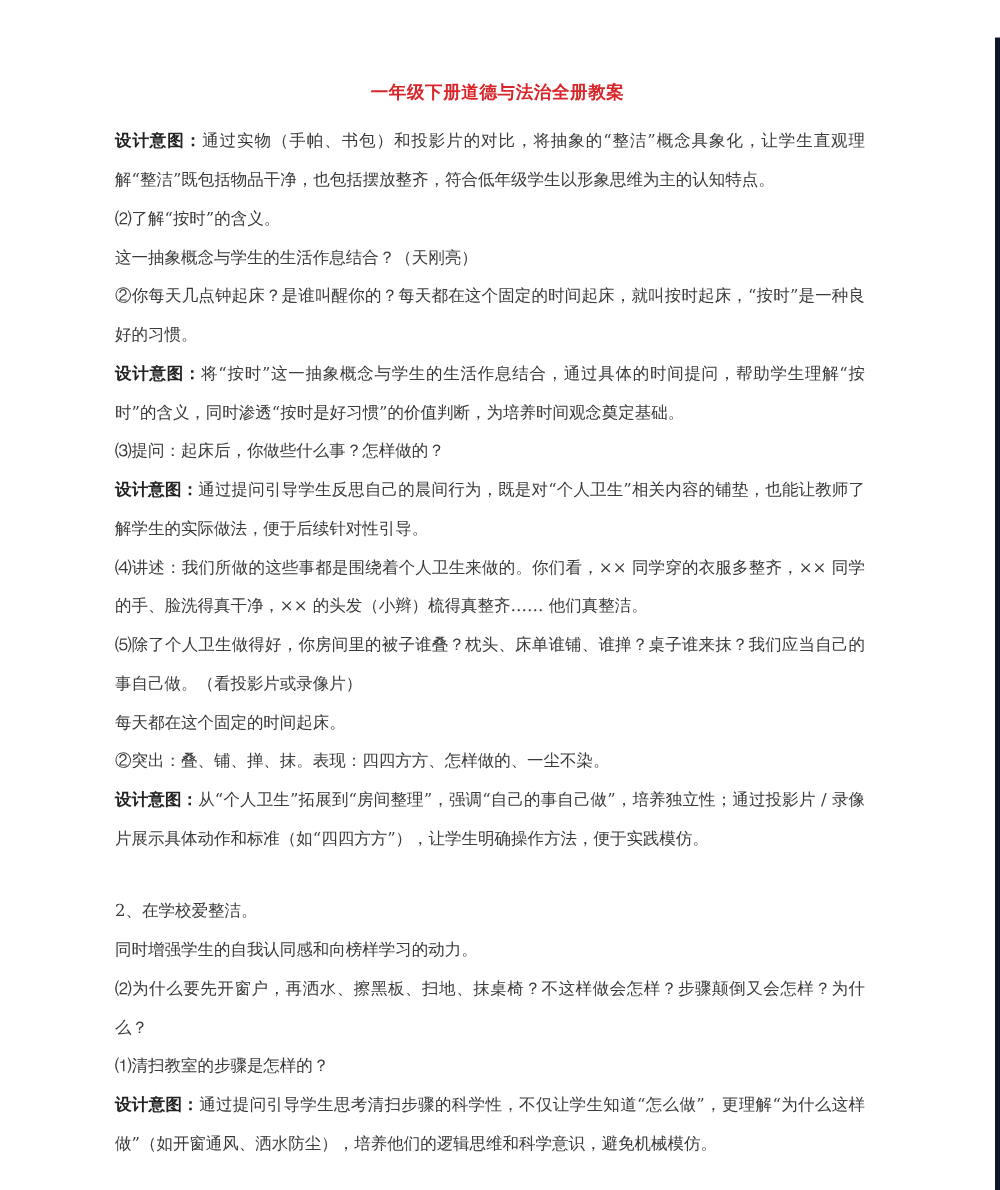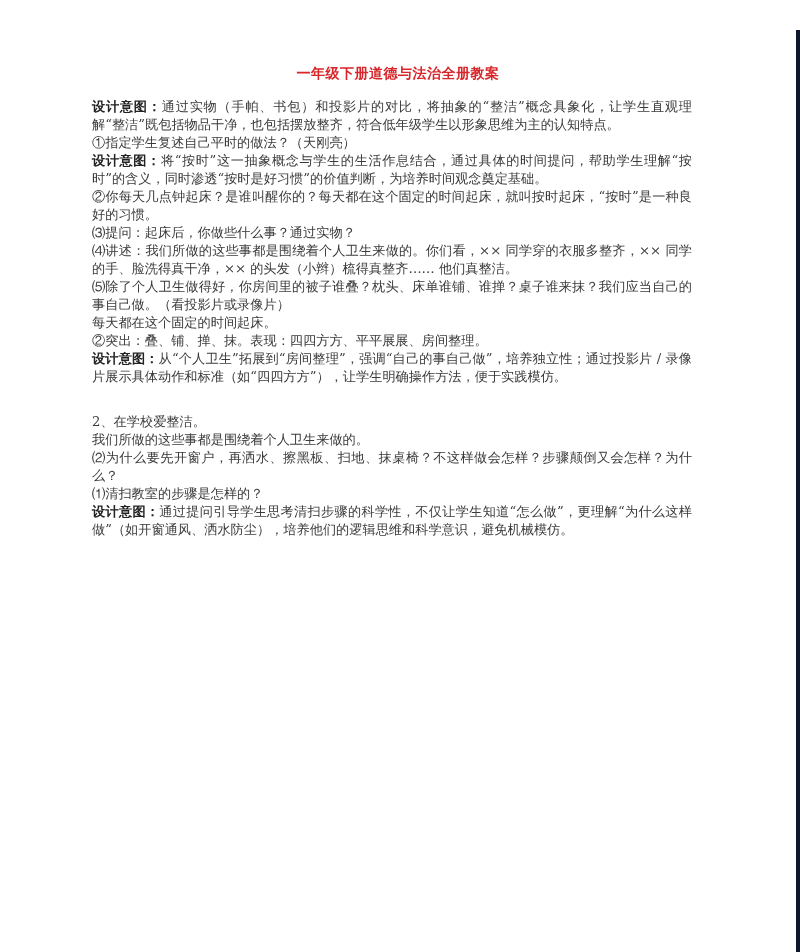--- a/index.html
+++ b/index.html
@@ -14,51 +14,53 @@
     border-bottom: 4px solid #e6e6e6;
     margin-top: 30px;
   }
   .title {
     position: absolute; left: 0; right: 0; top: 35px; text-align: center;
     color: #d8262b; font-weight: bold; font-size: 14px; letter-spacing: 0.5px;
     font-family: "DejaVu Sans", "Liberation Sans", sans-serif;
   }
   .content {
     position: absolute; left: 92px; top: 68px; width: 600px;
-    color: #3a3a3a; font-size: 13.2px; line-height: 18px;
+    color: #3a3a3a; font-size: 13.2px; line-height: 31px;
   }
   .para { margin: 0; text-align: justify; }
   .label { font-weight: bold; color: #222; font-family: "DejaVu Sans", "Liberation Sans", sans-serif; }
   .gap { height: 27px; }
   .watermark {
     position: absolute; left: 250px; top: 800px; font-size: 112px; font-weight: bold;
     color: rgba(200,200,200,0.35); font-family: "DejaVu Sans", "Liberation Sans", sans-serif;
     letter-spacing: 2px; line-height: 1; pointer-events: none;
   }
 </style>
 </head>
 <body>
 
 <div class="page">
   <div class="title">一年级下册道德与法治全册教案</div>
 
   <div class="content">
     <p class="para"><span class="label">设计意图：</span><span>通过实物（手帕、书包）和投影片的对比，将抽象的“整洁”概念具象化，让学生直观理解“整洁”既包括物品干净，也包括摆放整齐，符合低年级学生以形象思维为主的认知特点。</span></p>
-    <p class="para"><span>①指定学生复述自己平时的做法？（天刚亮）</span></p>
+    <p class="para"><span>⑵了解“按时”的含义。</span></p>
+    <p class="para"><span>这一抽象概念与学生的生活作息结合？（天刚亮）</span></p>
+    <p class="para"><span>②你每天几点钟起床？是谁叫醒你的？每天都在这个固定的时间起床，就叫按时起床，“按时”是一种良好的习惯。</span></p>
     <p class="para"><span class="label">设计意图：</span><span>将“按时”这一抽象概念与学生的生活作息结合，通过具体的时间提问，帮助学生理解“按时”的含义，同时渗透“按时是好习惯”的价值判断，为培养时间观念奠定基础。</span></p>
-    <p class="para"><span>②你每天几点钟起床？是谁叫醒你的？每天都在这个固定的时间起床，就叫按时起床，“按时”是一种良好的习惯。</span></p>
-    <p class="para"><span>⑶提问：起床后，你做些什么事？通过实物？</span></p>
+    <p class="para"><span>⑶提问：起床后，你做些什么事？怎样做的？</span></p>
+    <p class="para"><span class="label">设计意图：</span><span>通过提问引导学生反思自己的晨间行为，既是对“个人卫生”相关内容的铺垫，也能让教师了解学生的实际做法，便于后续针对性引导。</span></p>
     <p class="para"><span>⑷讲述：我们所做的这些事都是围绕着个人卫生来做的。你们看，×× 同学穿的衣服多整齐，×× 同学的手、脸洗得真干净，×× 的头发（小辫）梳得真整齐…… 他们真整洁。</span></p>
     <p class="para"><span>⑸除了个人卫生做得好，你房间里的被子谁叠？枕头、床单谁铺、谁掸？桌子谁来抹？我们应当自己的事自己做。（看投影片或录像片）</span></p>
     <p class="para"><span>每天都在这个固定的时间起床。</span></p>
-    <p class="para"><span>②突出：叠、铺、掸、抹。表现：四四方方、平平展展、房间整理。</span></p>
+    <p class="para"><span>②突出：叠、铺、掸、抹。表现：四四方方、怎样做的、一尘不染。</span></p>
     <p class="para"><span class="label">设计意图：</span><span>从“个人卫生”拓展到“房间整理”，强调“自己的事自己做”，培养独立性；通过投影片 / 录像片展示具体动作和标准（如“四四方方”），让学生明确操作方法，便于实践模仿。</span></p>
 
     <div class="gap"></div>
 
     <p class="para">2、在学校爱整洁。</p>
-    <p class="para"><span>我们所做的这些事都是围绕着个人卫生来做的。</span></p>
+    <p class="para"><span>同时增强学生的自我认同感和向榜样学习的动力。</span></p>
     <p class="para"><span>⑵为什么要先开窗户，再洒水、擦黑板、扫地、抹桌椅？不这样做会怎样？步骤颠倒又会怎样？为什么？</span></p>
     <p class="para"><span>⑴清扫教室的步骤是怎样的？</span></p>
     <p class="para"><span class="label">设计意图：</span><span>通过提问引导学生思考清扫步骤的科学性，不仅让学生知道“怎么做”，更理解“为什么这样做”（如开窗通风、洒水防尘），培养他们的逻辑思维和科学意识，避免机械模仿。</span></p>
   </div>
 
 </div>
 
 </body></html>

